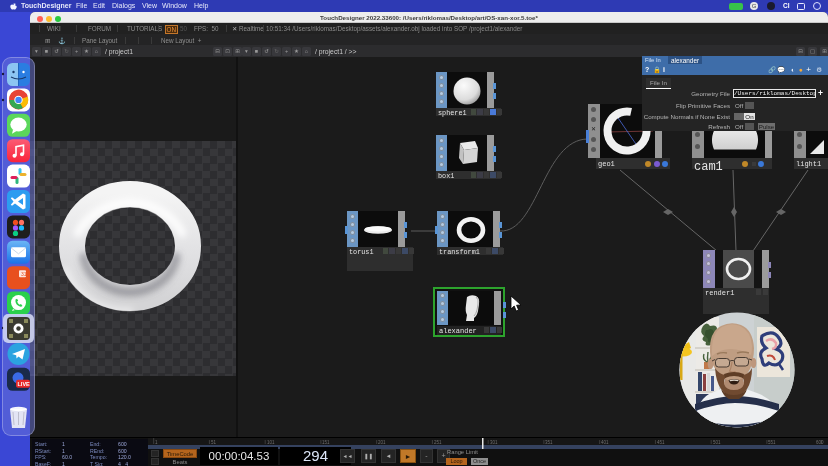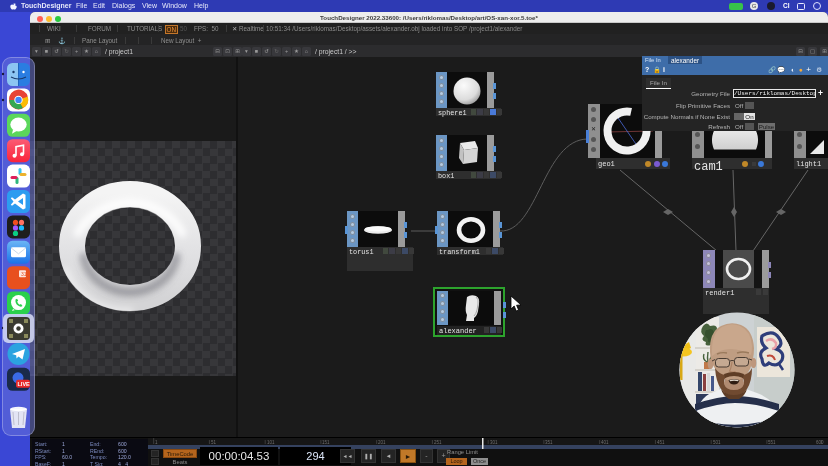--- a/index.html
+++ b/index.html
@@ -600,21 +600,21 @@
       <rect x="334" y="0" width="1.5" height="11" fill="#e8e8e8"></rect>
     </svg>
 
     <span class="tbtn" style="left:121px;top:12px;width:8px;height:7px;"></span>
     <span class="tbtn" style="left:121px;top:20px;width:8px;height:7px;"></span>
 
     <div style="position:absolute;left:133px;top:11px;width:34px;height:9px;background:#b5651d;border:1px solid #8a4a10;color:#2a1a08;font-size:5.8px;text-align:center;line-height:8px;">TimeCode</div>
     <div style="position:absolute;left:133px;top:21px;width:34px;height:7px;color:#8a8a8a;font-size:5.8px;text-align:center;">Beats</div>
 
     <div style="position:absolute;left:170px;top:9px;width:78px;height:18px;background:#000;color:#e8e8e8;font-size:11.5px;text-align:center;line-height:18px;font-family:'Liberation Sans',sans-serif;">00:00:04.53</div>
-    <div style="position:absolute;left:250px;top:9px;width:71px;height:18px;background:#000;color:#dce6f8;font-size:11px;text-align:center;line-height:18px;">294</div>
+    <div style="position:absolute;left:250px;top:9px;width:71px;height:18px;background:#000;color:#dce6f8;font-size:15px;text-align:center;line-height:18px;">294</div>
 
     <span class="tbtn" style="left:310px;top:11px;width:15px;height:14px;color:#b0b0b0;font-size:5px;text-align:center;line-height:13px;">◄◄</span>
     <span class="tbtn" style="left:331px;top:11px;width:15px;height:14px;color:#b0b0b0;font-size:5.5px;text-align:center;line-height:13px;">❚❚</span>
     <span class="tbtn" style="left:351px;top:11px;width:15px;height:14px;color:#b0b0b0;font-size:6px;text-align:center;line-height:13px;">◄</span>
     <span class="tbtn" style="left:370px;top:11px;width:16px;height:14px;background:#c07828;border-color:#8a5210;color:#2a1a08;font-size:7px;text-align:center;line-height:13px;">►</span>
     <span class="tbtn" style="left:390px;top:11px;width:13px;height:14px;color:#999;font-size:7px;text-align:center;line-height:12px;">-</span>
     <span class="tbtn" style="left:407px;top:11px;width:13px;height:14px;color:#999;font-size:7px;text-align:center;line-height:12px;">+</span>
 
     <div style="position:absolute;left:417px;top:10.5px;color:#8f8f8f;font-size:5.8px;">Range Limit</div>
     <div style="position:absolute;left:416px;top:19.5px;width:21px;height:7.5px;background:#b5651d;color:#2a1a08;font-size:5.5px;text-align:center;line-height:7.5px;">Loop</div>

